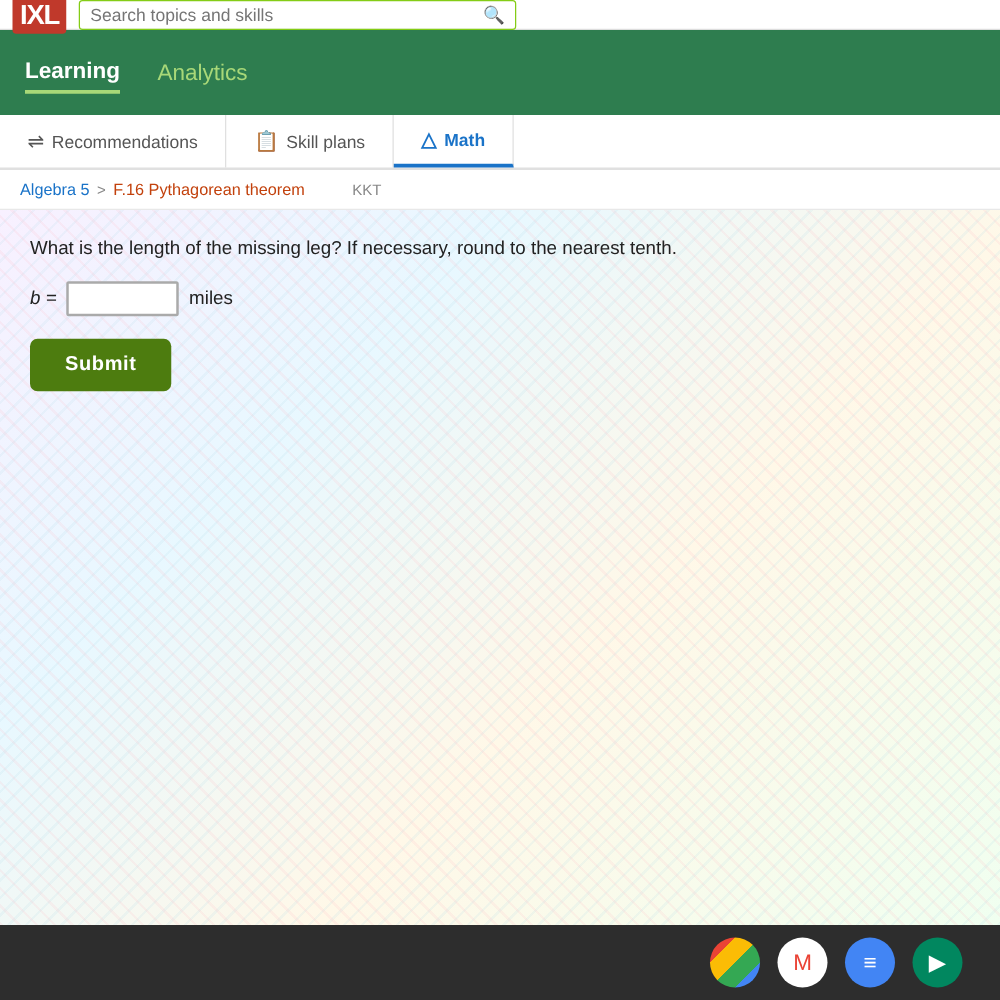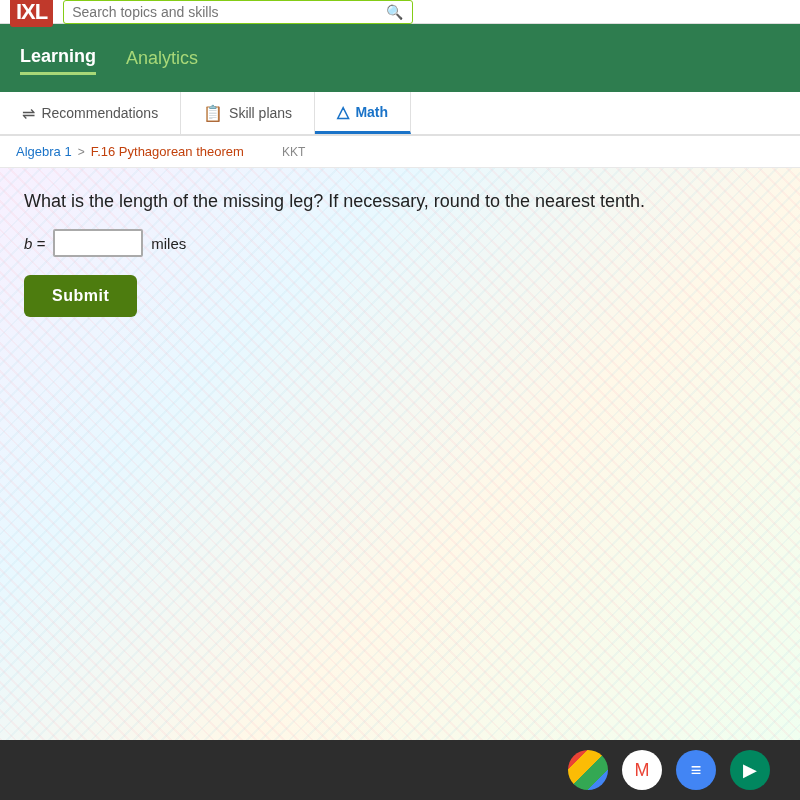--- a/index.html
+++ b/index.html
@@ -173,21 +173,21 @@
       z-index: 2;
       padding: 20px 24px;
     }
 
     
     #triangle-area {
       margin-bottom: 18px;
     }
 
     #question-text {
-      font-size: 18px;
+      font-size: 15px;
       color: #222;
       margin-bottom: 14px;
       line-height: 1.5;
     }
 
     #answer-row {
       display: flex;
       align-items: center;
       gap: 8px;
       margin-bottom: 18px;
@@ -289,21 +289,21 @@
     <span class="tab-icon">📋</span>
     <span>Skill plans</span>
   </div>
   <div class="tab-item active">
     <span class="tab-icon">△</span>
     <span>Math</span>
   </div>
 </div>
 
 <div id="breadcrumb">
-  <span class="bc-link">Algebra 1</span>
+  <span class="bc-link">Algebra 5</span>
   <span class="bc-sep">&gt;</span>
   <span class="bc-current">F.16 Pythagorean theorem</span>
   <span class="bc-code">KKT</span>
 </div>
 
 <div id="main-content">
   <div id="wavy-bg"></div>
 
   <div id="problem-container">
 

